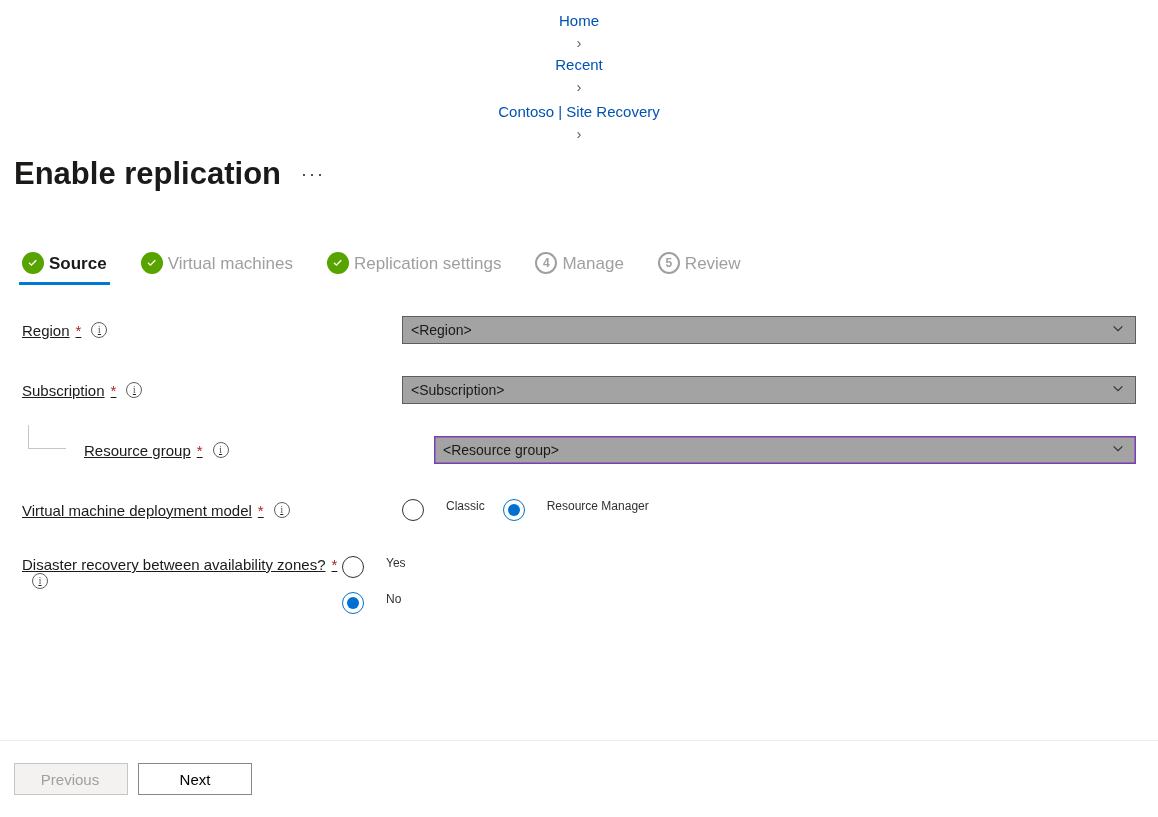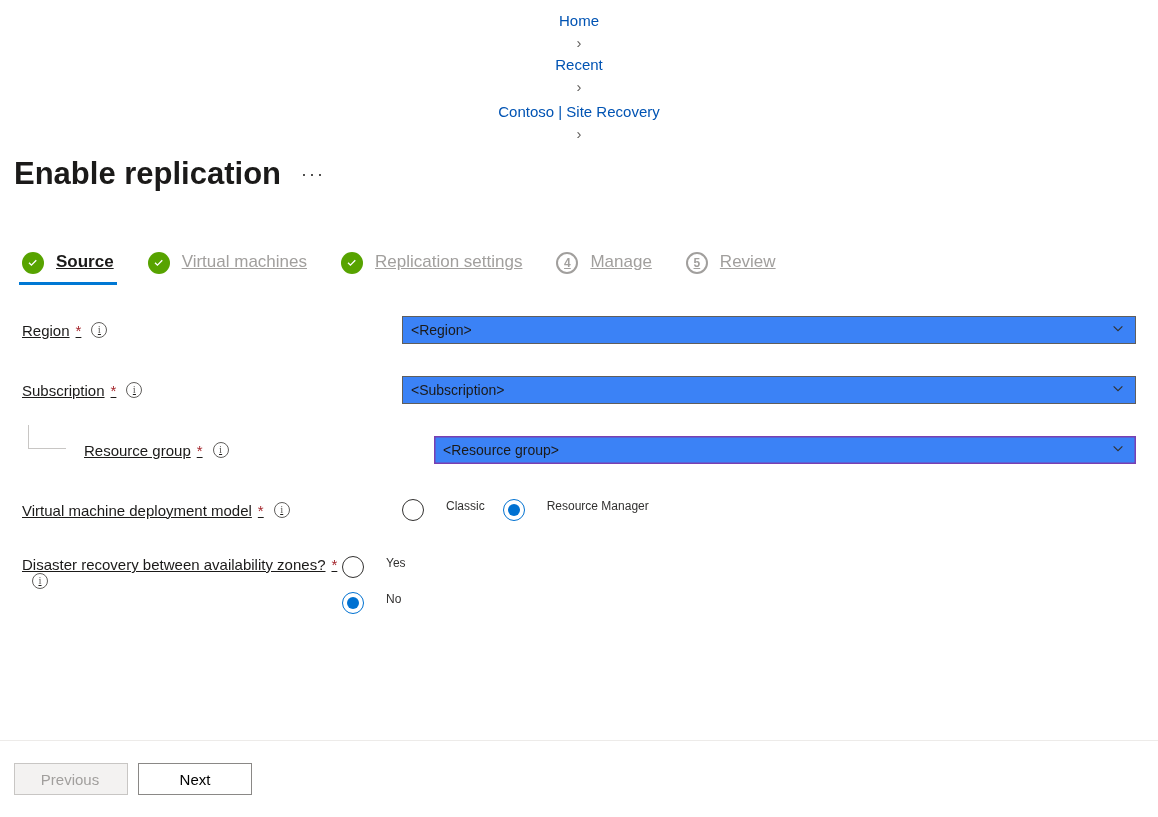--- a/index.html
+++ b/index.html
@@ -51,28 +51,27 @@
 
   .tabs {
     display: flex;
     align-items: center;
     gap: 34px;
     padding: 60px 14px 0 22px;
     border-bottom: none;
   }
   .tab {
     display: flex;
-    align-items: flex-start;
-    gap: 12px;
+    align-items: flex-end;
+    gap: 5px;
     padding-bottom: 10px;
     position: relative;
     color: #a19f9d;
     font-size: 17px;
     cursor: pointer;
-    text-decoration: underline;
   }
   .tab.active {
     color: #1b1a19;
     font-weight: 600;
   }
   .tab.active::after {
     content: "";
     position: absolute;
     left: -3px; right: -3px; bottom: -1px;
     height: 3px;
@@ -161,21 +160,21 @@
   .dropdown {
     position: relative;
     border: 1px solid #605e5c;
     height: 28px;
     display: flex;
     align-items: center;
     padding: 0 30px 0 8px;
     cursor: pointer;
     color: #1b1a19;
     font-size: 14px;
-    background: #3b82f6;
+    background: #a3a3a3;
   }
   .dropdown.focused {
     border: 1px solid #7a3fb1;
     box-shadow: 0 0 0 0.5px #7a3fb1 inset;
     margin-left: 32px;
   }
   .dropdown .chevd {
     position: absolute;
     right: 10px; top: 50%;
     transform: translateY(-50%);

